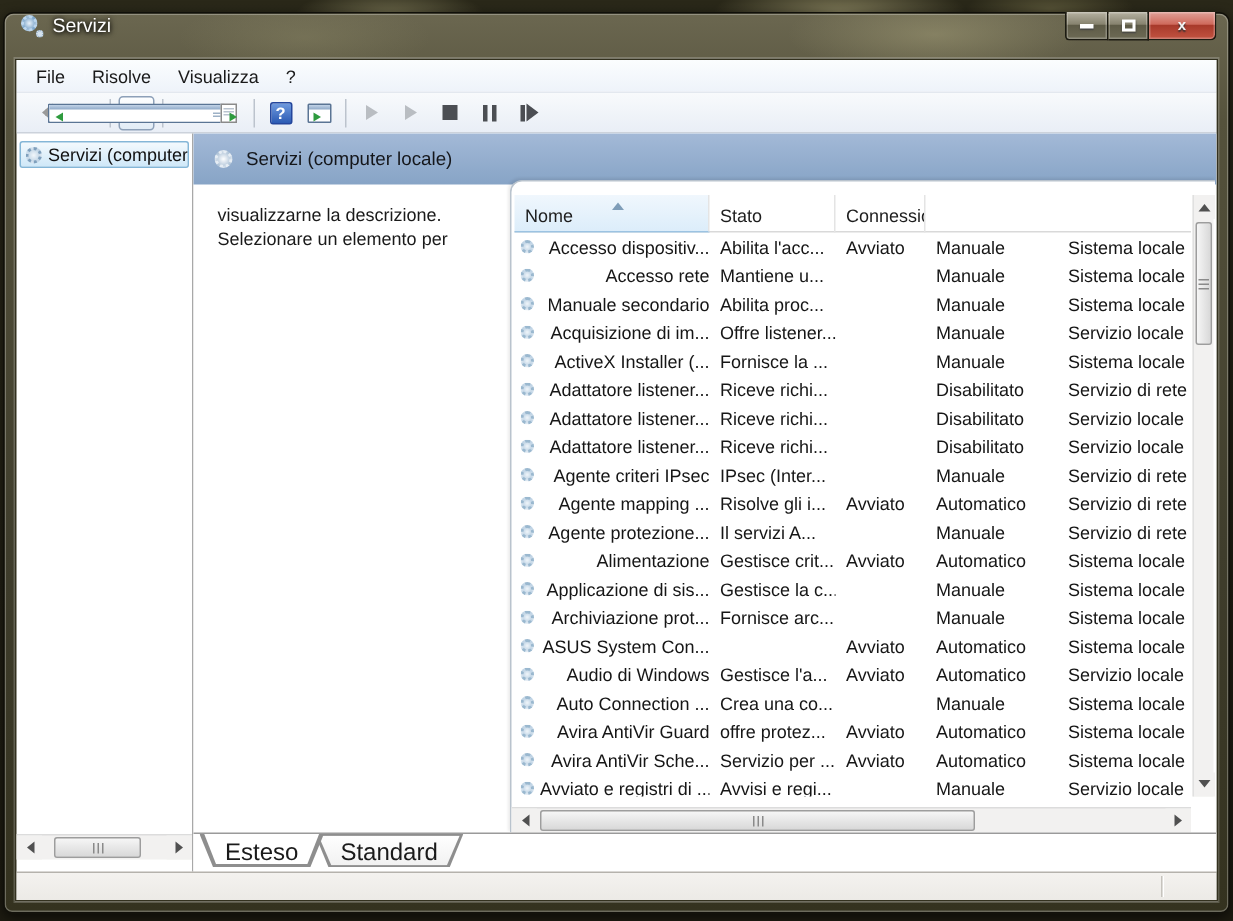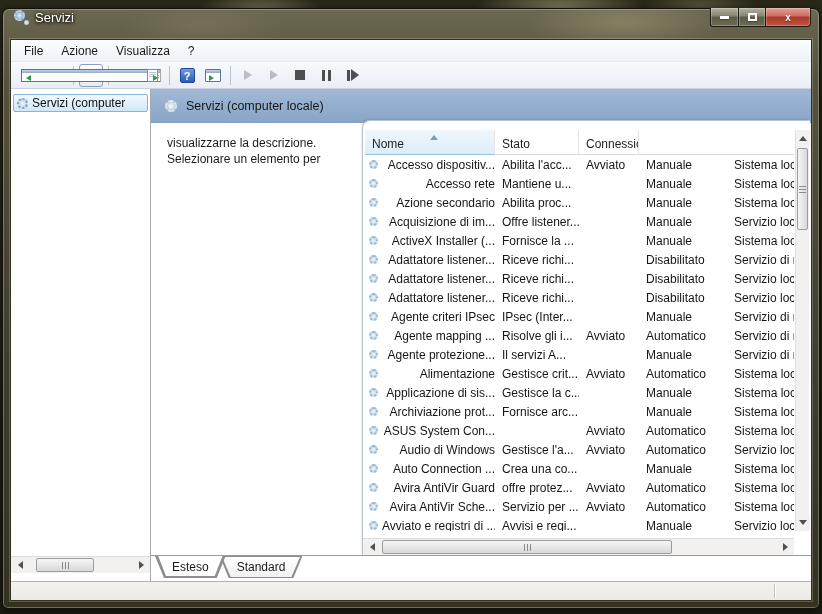--- a/index.html
+++ b/index.html
@@ -16,21 +16,21 @@
 
   
   .win { position:absolute; left:2px; top:8px; width:818px; height:601px;
     border-radius:7px 7px 6px 6px;
     border:1px solid #11100a;
     box-shadow:0 0 0 1px rgba(255,255,255,.28) inset, 0 2px 8px rgba(0,0,0,.6);
     background:
       radial-gradient(140px 40px at 620px 14px, rgba(190,184,140,.35), rgba(0,0,0,0) 70%),
       radial-gradient(120px 36px at 200px 16px, rgba(150,146,110,.30), rgba(0,0,0,0) 70%),
       linear-gradient(180deg,#6b6750 0%, #55523c 12%, #3f3d2c 60%, #34321f 100%); }
-  .titlebar { position:absolute; left:0; top:0; right:0; height:16px; display:flex; align-items:center; }
+  .titlebar { position:absolute; left:0; top:0; right:0; height:16px; display:flex; }
   .title-icon { width:16px; height:16px; margin:0 6px 0 10px; position:relative; }
   .title-icon .ring { position:absolute; left:1px; top:1px; width:11px; height:11px;
      border:2px dotted #bcd6ee; border-radius:50%; background:radial-gradient(#eaf2fa,#6f9cc4); }
   .title-icon .spark { position:absolute; right:0; bottom:0; width:5px; height:5px;
      border:1px dotted #9db6cc; border-radius:50%; background:#d7e4f0; }
   .title-text { color:#fff; font-size:13px; text-shadow:0 1px 3px #000, 0 0 4px rgba(0,0,0,.8); }
   .caption-btns { position:absolute; right:8px; top:-1px; display:flex; }
   .cap { height:19px; border:1px solid #1c1b12; border-top:none; display:flex; align-items:center; justify-content:center;
      color:#f4f4f4; font-size:10px; font-weight:bold; text-shadow:0 1px 1px #333;
      background:linear-gradient(180deg,#b6b2a2 0%, #87836f 45%, #5e5b47 50%, #6d6a55 100%);
@@ -75,21 +75,21 @@
      border:1px solid #24469c; color:#fff; font-size:11px; font-weight:bold; text-align:center; line-height:14px; }
   .i-play { width:0; height:0; border:5px solid transparent; border-left:8px solid #b9bdc2; margin-left:4px; }
   .i-stop { width:10px; height:10px; background:#4b4e53; }
   .i-pause { width:3px; height:11px; background:#4b4e53; box-shadow:6px 0 0 #4b4e53; margin-right:6px; }
   .i-step { width:3px; height:11px; background:#4b4e53; position:relative; margin-right:8px; }
   .i-step b { position:absolute; left:4px; top:-1px; border:6px solid transparent; border-left:8px solid #4b4e53; }
 
   .main { flex:1 1 auto; display:flex; min-height:0; }
 
   
-  .tree { width:140px; flex:0 0 auto; border-right:1px solid #a8a8a8; display:flex; flex-direction:column; }
+  .tree { width:118px; flex:0 0 auto; border-right:1px solid #a8a8a8; display:flex; flex-direction:column; }
   .tree-body { flex:1 1 auto; padding:5px 2px; overflow:hidden; }
   .tree-item { display:flex; align-items:center; white-space:nowrap; overflow:hidden;
      border:1px solid #84b6d7; border-radius:2px; background:linear-gradient(180deg,#f3f9fd,#cfe8f8);
      padding:1px 3px; font-size:12px; color:#111; }
   .gear { display:inline-block; width:11px; height:11px; border:2px dotted #7fa0bd; border-radius:50%;
      background:radial-gradient(#f2f7fb,#b9cfe2); flex:0 0 auto; margin-right:4px; }
   .hscroll { height:17px; display:flex; align-items:stretch; background:#f2f1f0; border-top:1px solid #dcdcdc; }
   .sbtn { width:17px; flex:0 0 auto; display:flex; align-items:center; justify-content:center; background:#f2f1f0; }
   .tri-l { border:4px solid transparent; border-right:5px solid #505050; margin-right:3px; }
   .tri-r { border:4px solid transparent; border-left:5px solid #505050; margin-left:3px; }
@@ -133,21 +133,21 @@
   .grip-v { width:7px; height:1px; background:#8a8a8a; box-shadow:0 3px 0 #8a8a8a,0 -3px 0 #8a8a8a; }
   .card-hscroll { position:absolute; left:0; right:16px; bottom:0; height:17px; }
 
   
   .tabsrow { position:absolute; left:0; right:0; bottom:0; height:26px; border-top:1px solid #9a9a9a; background:#fff;
      display:flex; padding-left:4px; }
   .tab { position:relative; height:22px; margin-right:-6px; padding:1px; background:#8e8e8e;
      clip-path:polygon(0 0, 100% 0, calc(100% - 9px) 100%, 9px 100%); }
   .tab .inner { height:100%; background:linear-gradient(180deg,#fff,#f1f1f1);
      clip-path:polygon(1.4px 0, calc(100% - 1.4px) 0, calc(100% - 10px) 100%, 10px 100%);
-     font-size:12px; color:#1a1a1a; padding:3px 16px 0 16px; }
+     font-size:16px; color:#1a1a1a; padding:3px 16px 0 16px; }
   .tab.active { z-index:2; }
   .tab.active .inner { background:#fff; clip-path:polygon(1.4px -2px, calc(100% - 1.4px) -2px, calc(100% - 10px) 100%, 10px 100%); margin-top:-1px; padding-top:4px; }
 
   
   .statusbar { height:19px; flex:0 0 auto; background:linear-gradient(180deg,#f4f2ef,#eceae6); border-top:1px solid #b5b2ac; position:relative; }
   .status-div { position:absolute; right:36px; top:2px; bottom:2px; width:1px; background:#c6c3bd; box-shadow:1px 0 0 #fff; }
 </style>
 </head>
 <body>
 
@@ -171,21 +171,21 @@
       <div class="cap close">
           <span>x</span>
         </div>
     </div>
   </div>
 
   <div class="client">
 
     <div class="menubar">
         <div class="menu-item">File</div>
-        <div class="menu-item">Azione</div>
+        <div class="menu-item">Risolve</div>
         <div class="menu-item">Visualizza</div>
         <div class="menu-item">?</div>
       </div>
 
     <div class="toolbar">
         <div class="tbtn">
           <span class="i-arrow">
             <i></i>
             <b></b>
           </span>
@@ -302,21 +302,21 @@
                   <span>Accesso rete</span>
                 </div>
                 <div class="cell">Mantiene u...</div>
                 <div class="cell"></div>
                 <div class="cell">Manuale</div>
                 <div class="cell">Sistema locale</div>
               </div>
               <div class="trow grid">
                 <div class="cell name">
                   <span class="gear"></span>
-                  <span>Azione secondario</span>
+                  <span>Manuale secondario</span>
                 </div>
                 <div class="cell">Abilita proc...</div>
                 <div class="cell"></div>
                 <div class="cell">Manuale</div>
                 <div class="cell">Sistema locale</div>
               </div>
               <div class="trow grid">
                 <div class="cell name">
                   <span class="gear"></span>
                   <span>Acquisizione di im...</span>

